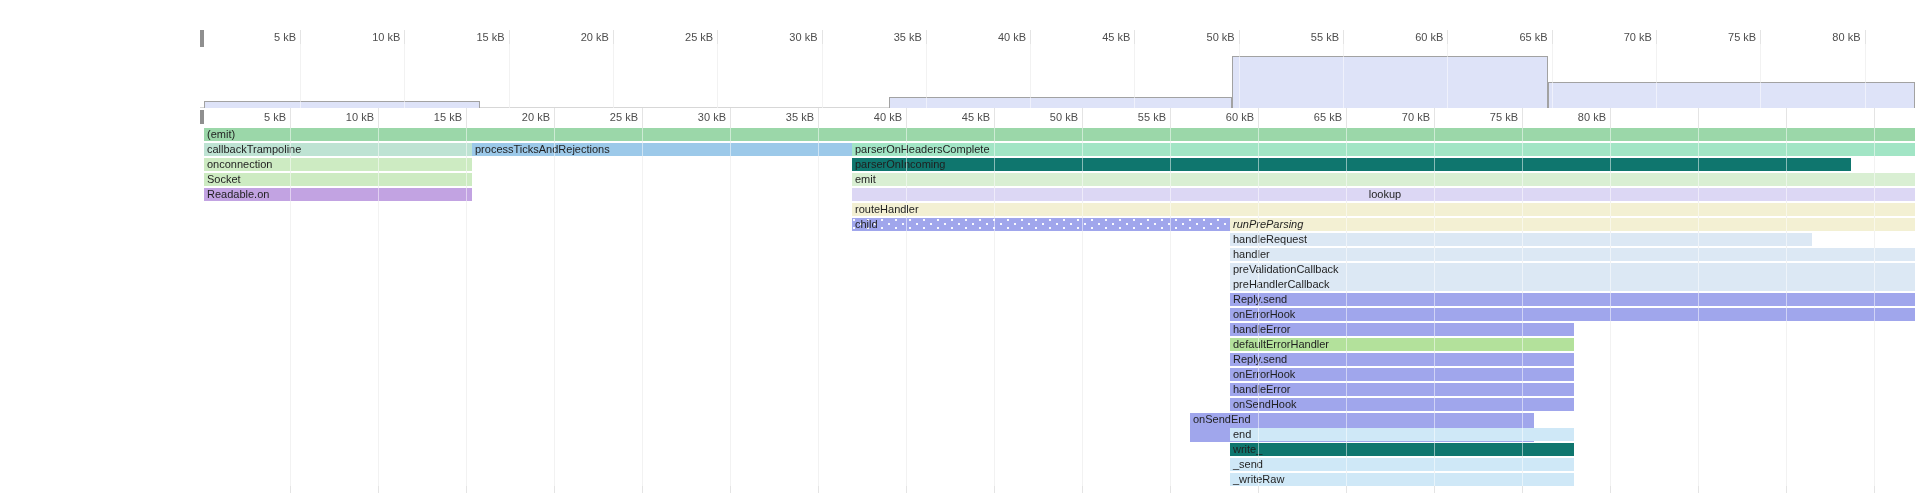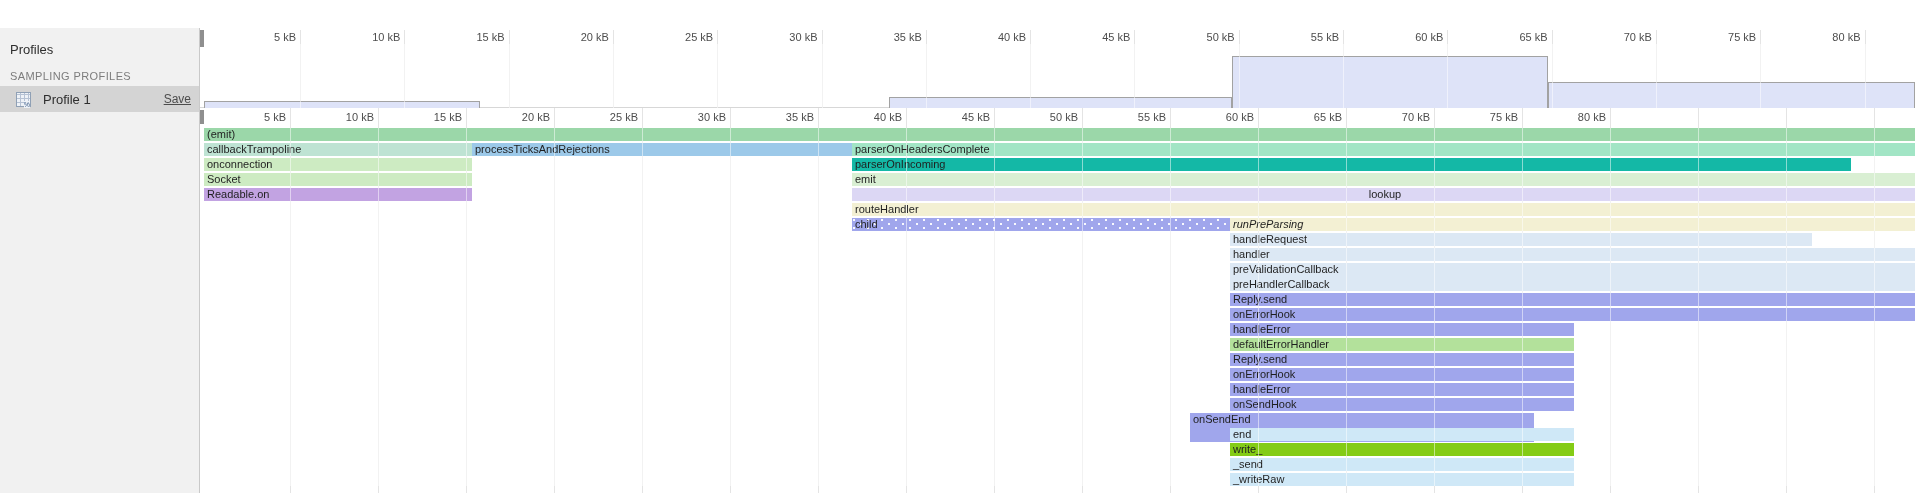--- a/index.html
+++ b/index.html
@@ -50,29 +50,20 @@
   .flame-bar.dotted{background-image:radial-gradient(rgba(255,255,255,.95) 1px,transparent 1.4px),
                                      radial-gradient(rgba(255,255,255,.95) 1px,transparent 1.4px);
                     background-size:14px 8px,14px 8px;background-position:2px 2px,9px 6px;}
 </style>
 </head>
 <body>
 
 <div class="app">
 
 
-  <div class="sidebar">
-    <div class="sb-title">Profiles</div>
-    <div class="sb-section">SAMPLING PROFILES</div>
-    <div class="profile-row">
-      <div class="profile-icon"></div>
-      <span class="profile-name">Profile 1</span>
-      <span class="profile-save">Save</span>
-    </div>
-  </div>
 
   <div class="main">
     <div id="topRuler">
         <div class="gridline" style="left: 100px; top: 2px; height: 78px;"></div>
         <div class="ruler-label" style="left: 96px; top: 3px;">5 kB</div>
         <div class="gridline" style="left: 204.3px; top: 2px; height: 78px;"></div>
         <div class="ruler-label" style="left: 200.3px; top: 3px;">10 kB</div>
         <div class="gridline" style="left: 308.6px; top: 2px; height: 78px;"></div>
         <div class="ruler-label" style="left: 304.6px; top: 3px;">15 kB</div>
         <div class="gridline" style="left: 412.9px; top: 2px; height: 78px;"></div>
@@ -145,21 +136,21 @@
         <div class="gridline" style="left: 1498px; top: 80px; height: 385px;"></div>
         <div class="gridline" style="left: 1586px; top: 80px; height: 385px;"></div>
         <div class="gridline" style="left: 1674px; top: 80px; height: 385px;"></div>
       </div>
     <div id="flameLayer">
         <div class="flame-bar" title="(root)" style="left: 4px; top: 100px; width: 1711px; height: 13px; background-color: rgb(155, 215, 169);">(emit)</div>
         <div class="flame-bar" title="callbackTrampoline" style="left: 4px; top: 115px; width: 268px; height: 13px; background-color: rgb(190, 227, 211);">callbackTrampoline</div>
         <div class="flame-bar" title="processTicksAndRejections" style="left: 272px; top: 115px; width: 380px; height: 13px; background-color: rgb(156, 201, 233);">processTicksAndRejections</div>
         <div class="flame-bar" title="parserOnHeadersComplete" style="left: 652px; top: 115px; width: 1063px; height: 13px; background-color: rgb(162, 229, 197);">parserOnHeadersComplete</div>
         <div class="flame-bar" title="onconnection" style="left: 4px; top: 130px; width: 268px; height: 13px; background-color: rgb(205, 235, 194);">onconnection</div>
-        <div class="flame-bar" title="parserOnIncoming" style="left: 652px; top: 130px; width: 999px; height: 13px; background-color: #14b8a6;">parserOnIncoming</div>
+        <div class="flame-bar" title="parserOnIncoming" style="left: 652px; top: 130px; width: 999px; height: 13px; background-color: #0f766e;">parserOnIncoming</div>
         <div class="flame-bar" title="Socket" style="left: 4px; top: 145px; width: 268px; height: 13px; background-color: rgb(205, 235, 194);">Socket</div>
         <div class="flame-bar" title="emit" style="left: 652px; top: 145px; width: 1063px; height: 13px; background-color: rgb(217, 239, 211);">emit</div>
         <div class="flame-bar" title="Readable.on" style="left: 4px; top: 160px; width: 268px; height: 13px; background-color: rgb(194, 163, 226);">Readable.on</div>
         <div class="flame-bar" title="lookup" style="left: 652px; top: 160px; width: 1063px; height: 13px; background-color: rgb(220, 215, 244); text-align: center;">lookup</div>
         <div class="flame-bar" title="routeHandler" style="left: 652px; top: 175px; width: 1063px; height: 13px; background-color: rgb(243, 240, 211);">routeHandler</div>
         <div class="flame-bar dotted" title="child" style="left: 652px; top: 190px; width: 378px; height: 13px; background-color: rgb(160, 166, 236);">child</div>
         <div class="flame-bar" title="runPreParsing" style="left: 1030px; top: 190px; width: 711px; height: 13px; background-color: rgb(243, 240, 211); font-style: italic;">runPreParsing</div>
         <div class="flame-bar" title="handleRequest" style="left: 1030px; top: 205px; width: 582px; height: 13px; background-color: rgb(220, 232, 244);">handleRequest</div>
         <div class="flame-bar" title="handler" style="left: 1030px; top: 220px; width: 685px; height: 13px; background-color: rgb(220, 232, 244);">handler</div>
         <div class="flame-bar" title="preValidationCallback" style="left: 1030px; top: 235px; width: 685px; height: 21px; background-color: rgb(220, 232, 244);">preValidationCallback</div>
@@ -167,21 +158,21 @@
         <div class="flame-bar" title="Reply.send" style="left: 1030px; top: 265px; width: 685px; height: 13px; background-color: rgb(160, 166, 236);">Reply.send</div>
         <div class="flame-bar" title="onErrorHook" style="left: 1030px; top: 280px; width: 685px; height: 13px; background-color: rgb(160, 166, 236);">onErrorHook</div>
         <div class="flame-bar" title="handleError" style="left: 1030px; top: 295px; width: 344px; height: 13px; background-color: rgb(160, 166, 236);">handleError</div>
         <div class="flame-bar" title="defaultErrorHandler" style="left: 1030px; top: 310px; width: 344px; height: 13px; background-color: rgb(179, 225, 155);">defaultErrorHandler</div>
         <div class="flame-bar" title="Reply.send" style="left: 1030px; top: 325px; width: 344px; height: 13px; background-color: rgb(160, 166, 236);">Reply.send</div>
         <div class="flame-bar" title="onErrorHook" style="left: 1030px; top: 340px; width: 344px; height: 13px; background-color: rgb(160, 166, 236);">onErrorHook</div>
         <div class="flame-bar" title="handleError" style="left: 1030px; top: 355px; width: 344px; height: 13px; background-color: rgb(160, 166, 236);">handleError</div>
         <div class="flame-bar" title="onSendHook" style="left: 1030px; top: 370px; width: 344px; height: 13px; background-color: rgb(160, 166, 236);">onSendHook</div>
         <div class="flame-bar" title="onSendEnd" style="left: 990px; top: 385px; width: 344px; height: 29px; background-color: rgb(160, 166, 236);">onSendEnd</div>
         <div class="flame-bar" title="end" style="left: 1030px; top: 400px; width: 344px; height: 13px; background-color: rgb(207, 232, 247);">end</div>
-        <div class="flame-bar" title="write_" style="left: 1030px; top: 415px; width: 344px; height: 13px; background-color: #84cc16;">write_</div>
+        <div class="flame-bar" title="write_" style="left: 1030px; top: 415px; width: 344px; height: 13px; background-color: #0f766e;">write_</div>
         <div class="flame-bar" title="_send" style="left: 1030px; top: 430px; width: 344px; height: 13px; background-color: rgb(207, 232, 247);">_send</div>
         <div class="flame-bar" title="_writeRaw" style="left: 1030px; top: 445px; width: 344px; height: 13px; background-color: rgb(207, 232, 247);">_writeRaw</div>
         <div class="grid-over" style="left: 100px; top: 16px; height: 64px;"></div>
         <div class="grid-over" style="left: 204.3px; top: 16px; height: 64px;"></div>
         <div class="grid-over" style="left: 308.6px; top: 16px; height: 64px;"></div>
         <div class="grid-over" style="left: 412.9px; top: 16px; height: 64px;"></div>
         <div class="grid-over" style="left: 517.2px; top: 16px; height: 64px;"></div>
         <div class="grid-over" style="left: 621.5px; top: 16px; height: 64px;"></div>
         <div class="grid-over" style="left: 725.8px; top: 16px; height: 64px;"></div>
         <div class="grid-over" style="left: 830.1px; top: 16px; height: 64px;"></div>

